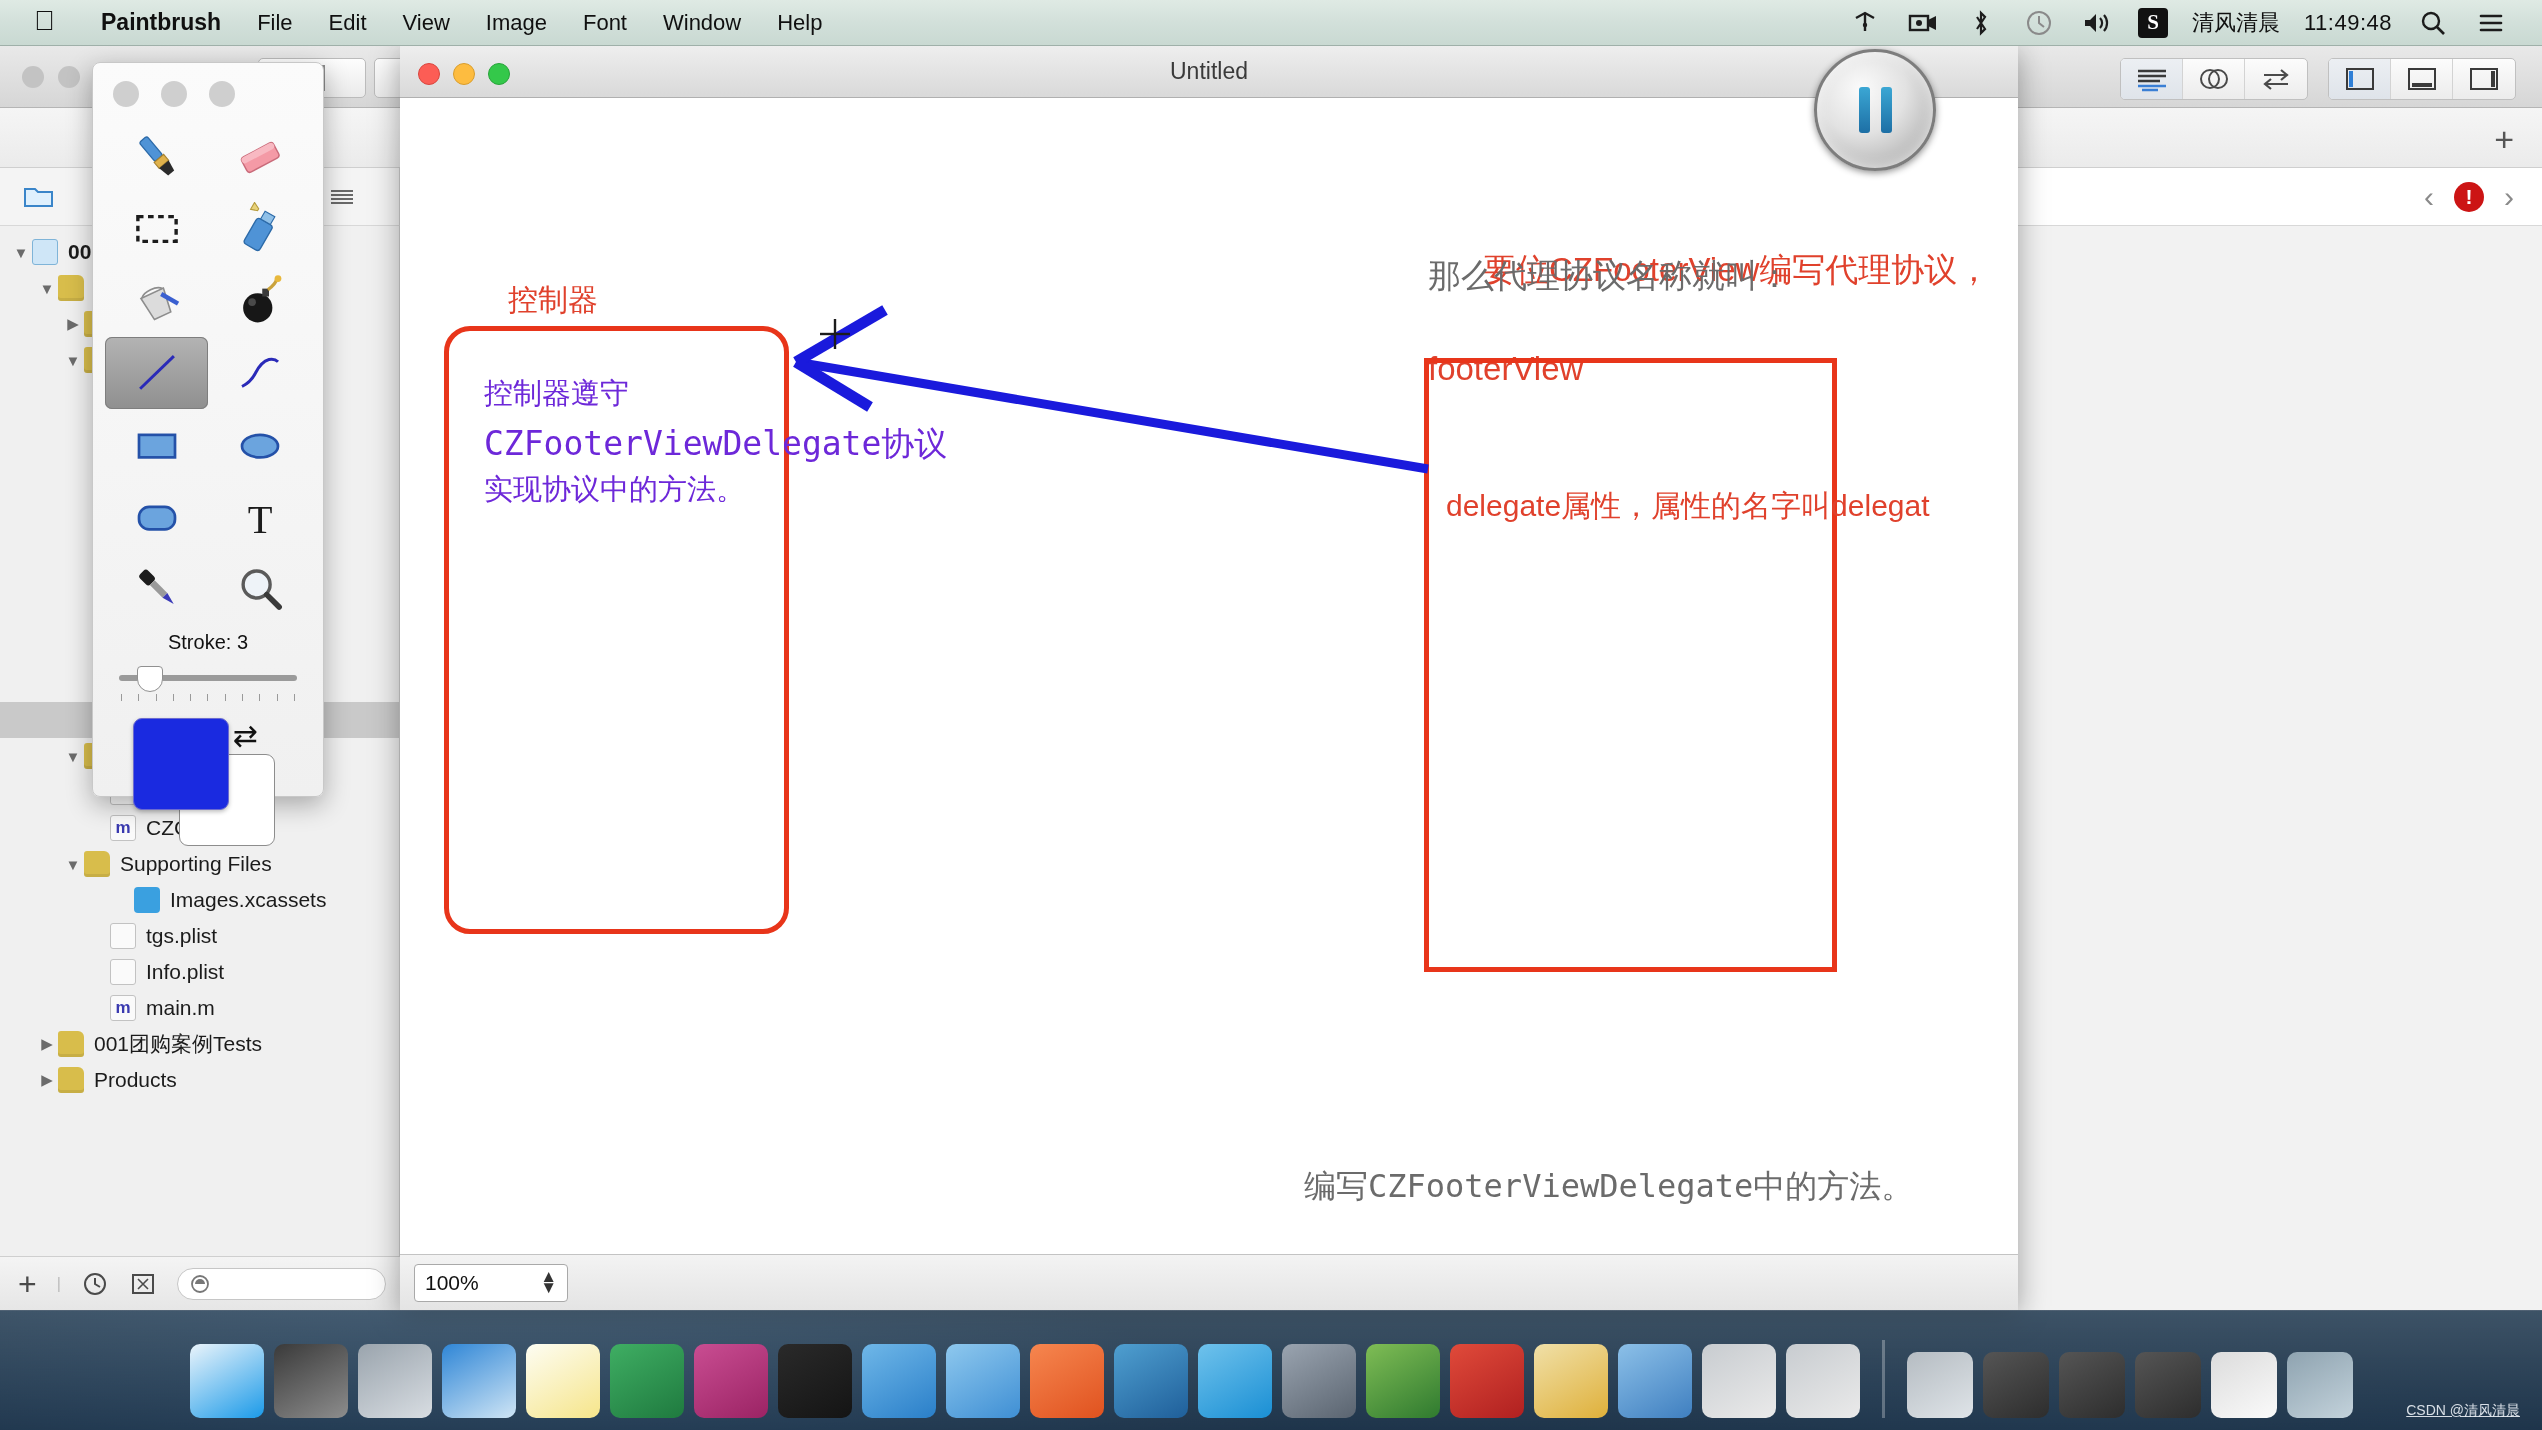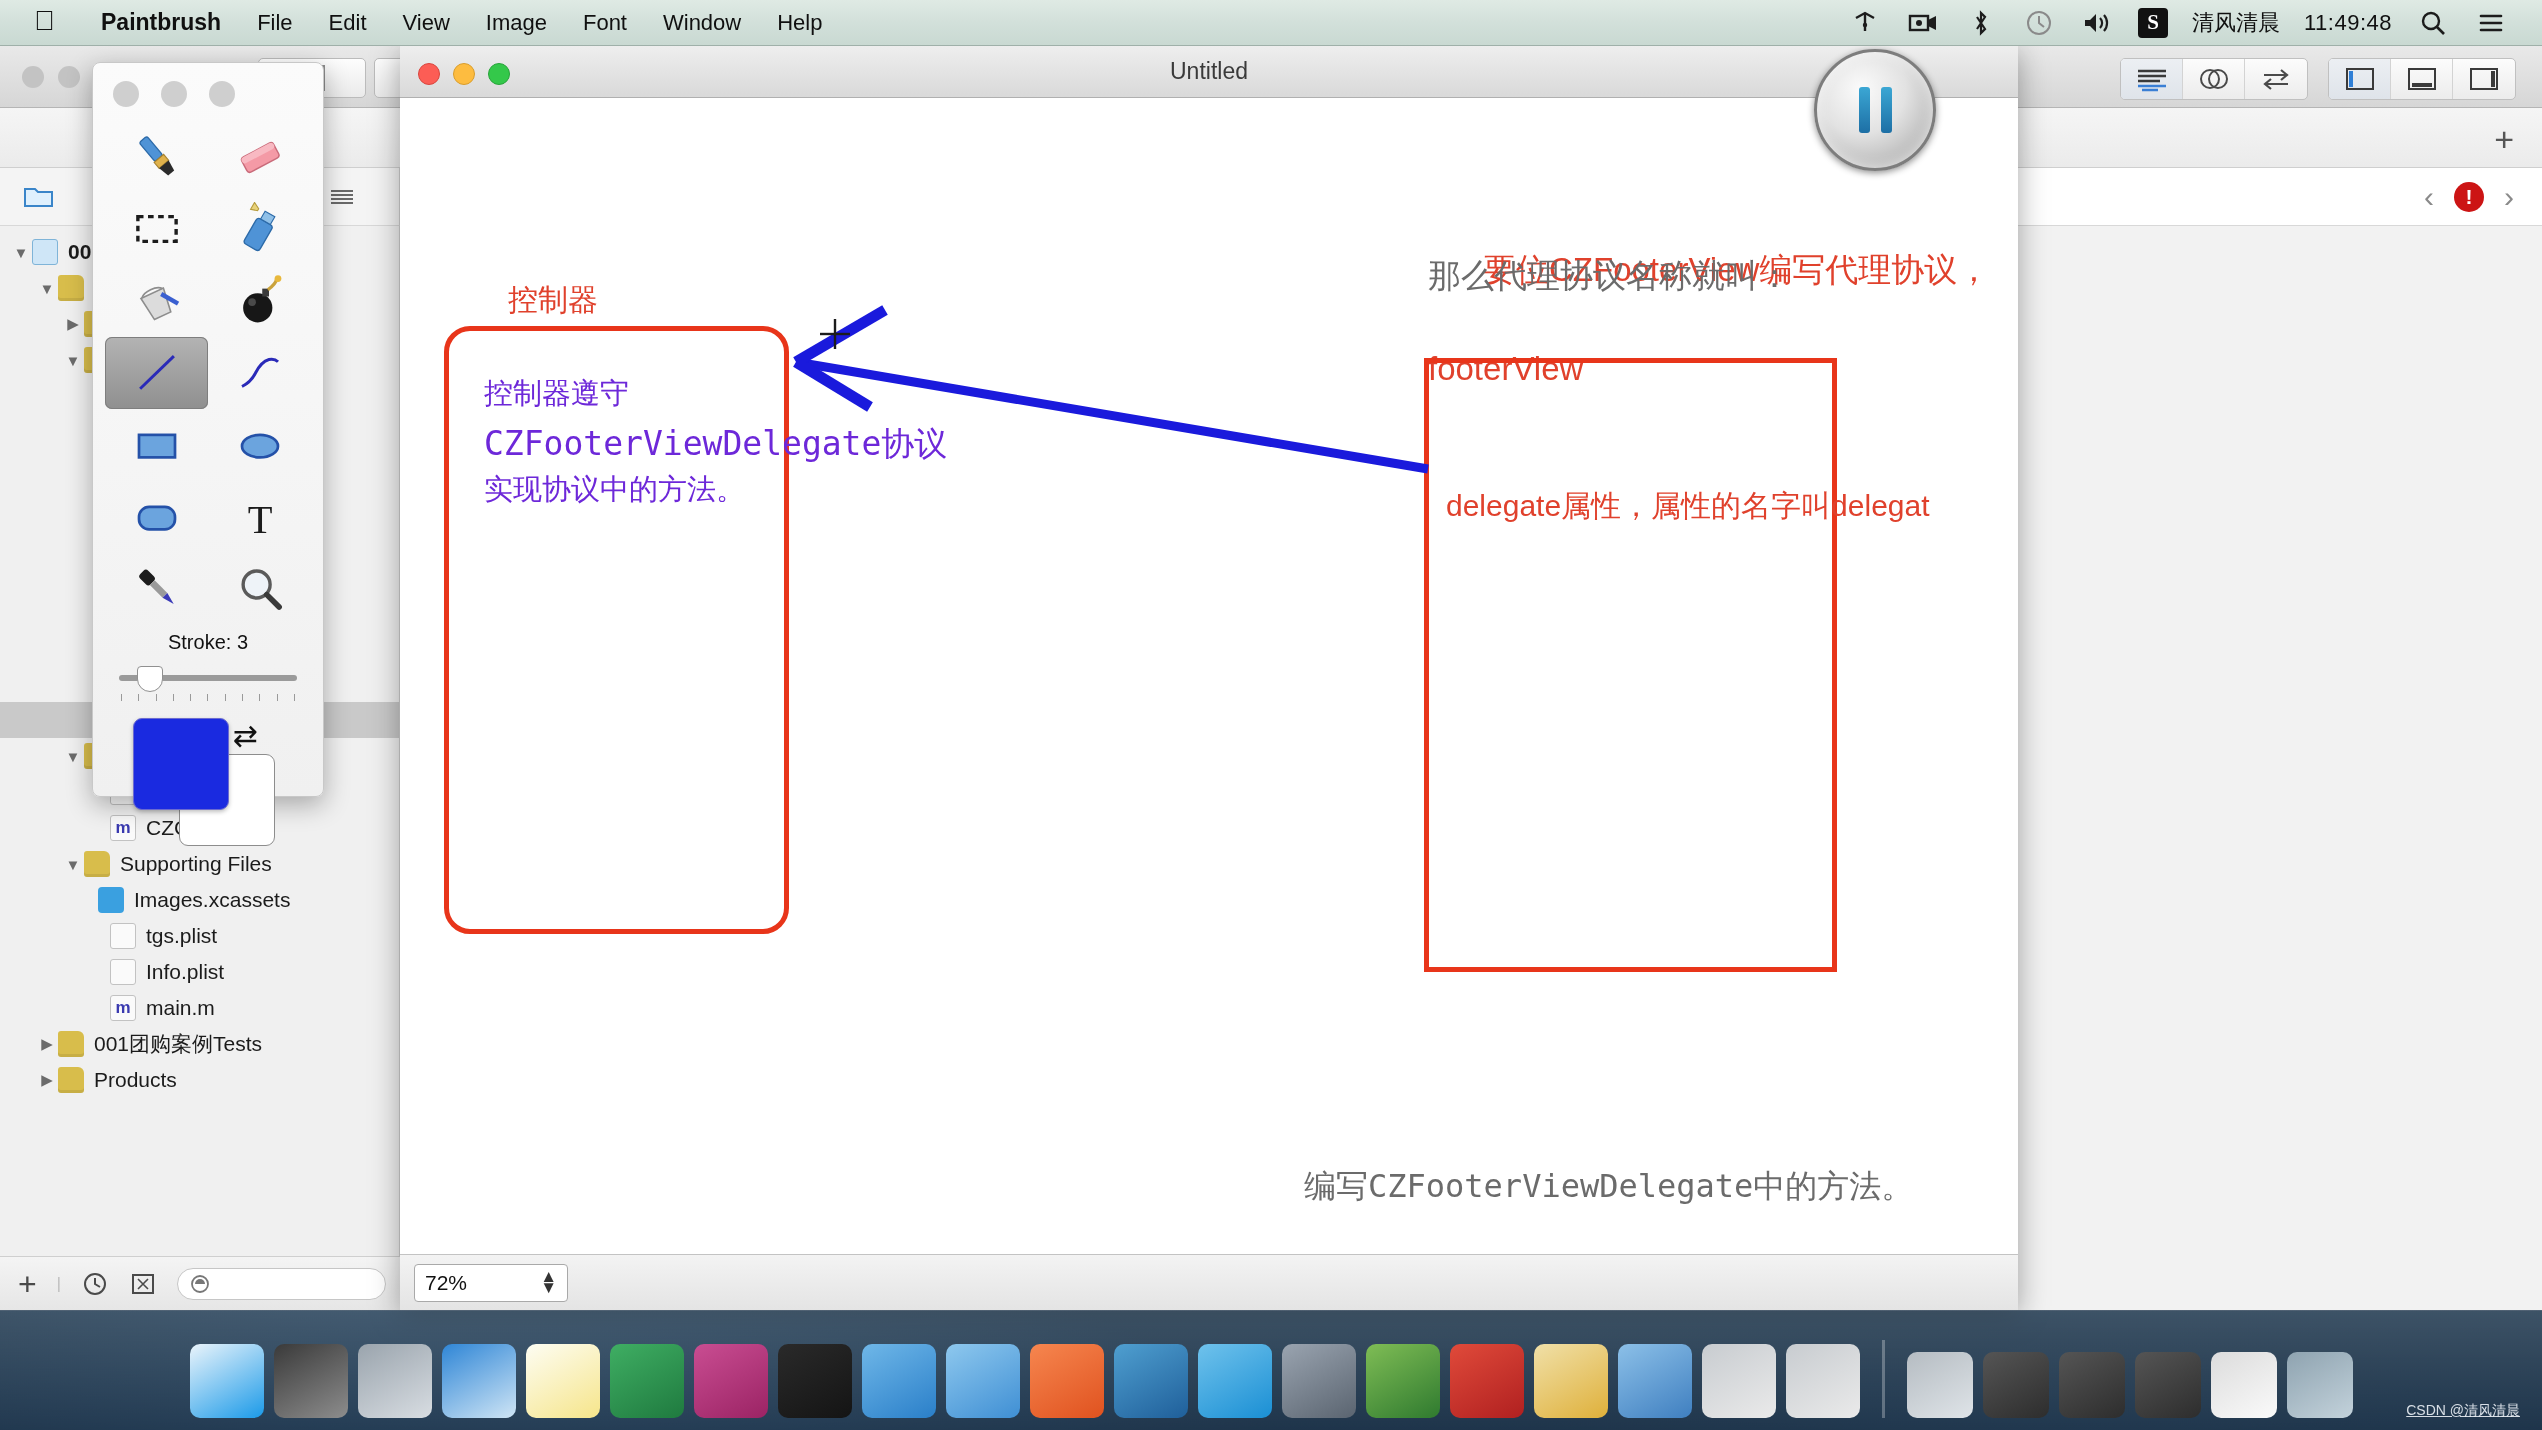--- a/index.html
+++ b/index.html
@@ -400,21 +400,21 @@
       <div class="nrow" style="padding-left: 88px;">
         <span class="disc"></span>
         <span class="fico m">m</span>
         <span>CZGoods.m</span>
       </div>
       <div class="nrow" style="padding-left: 62px;">
         <span class="disc">▼</span>
         <span class="fico folder"></span>
         <span>Supporting Files</span>
       </div>
-      <div class="nrow" style="padding-left: 76px;">
+      <div class="nrow" style="padding-left: 112px;">
         <span class="disc"></span>
         <span class="fico asset"></span>
         <span>Images.xcassets</span>
       </div>
       <div class="nrow" style="padding-left: 88px;">
         <span class="disc"></span>
         <span class="fico doc"></span>
         <span>tgs.plist</span>
       </div>
       <div class="nrow" style="padding-left: 88px;">
@@ -501,21 +501,21 @@
     </svg>
 
     <svg style="position:absolute; left: 418px; top: 215px;" width="34" height="34">
       <line x1="17" y1="2" x2="17" y2="32" stroke="#1c1c1c" stroke-width="2.4"></line>
       <line x1="2" y1="17" x2="32" y2="17" stroke="#1c1c1c" stroke-width="2.4"></line>
     </svg>
   </div>
 
   <div id="pb-bottom">
     <div id="zoomfield">
-      <span>72%</span>
+      <span>100%</span>
       <span class="stepper">
           <span>▲</span>
           <span>▼</span>
         </span>
     </div>
   </div>
 
   <div id="pausebtn">
     <span></span>
     <span></span>

